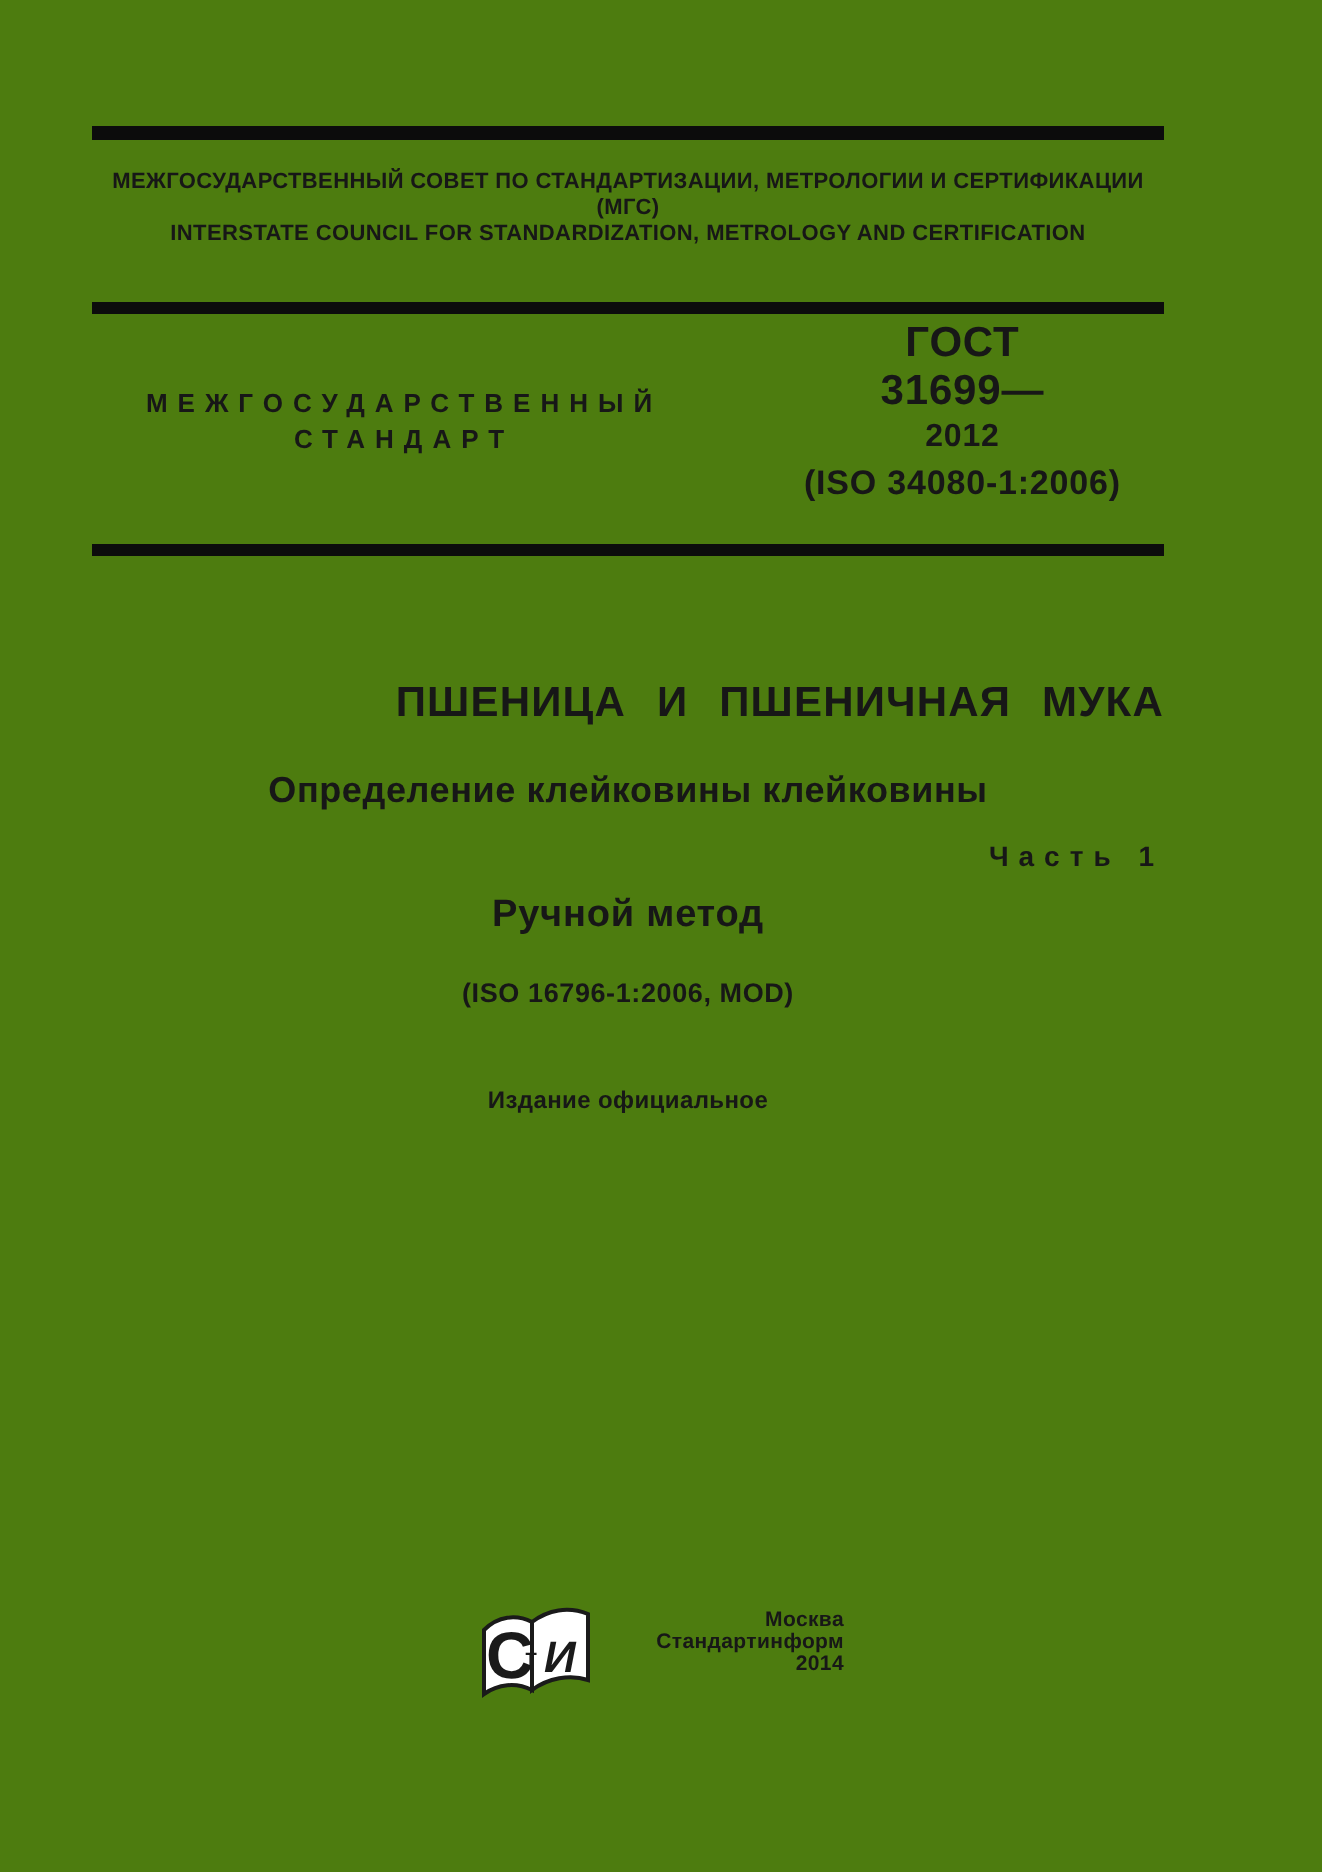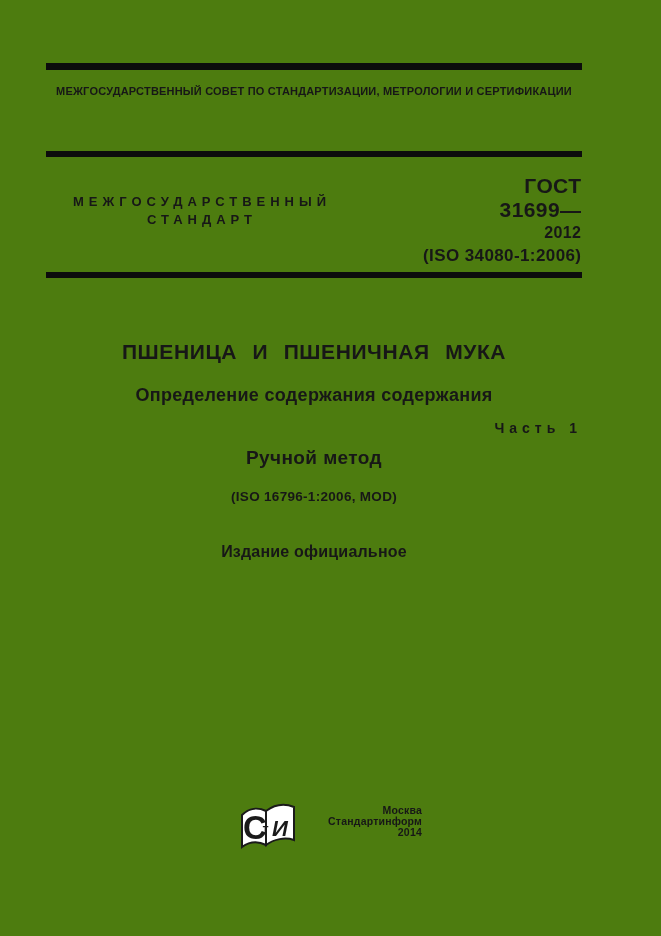--- a/index.html
+++ b/index.html
@@ -21,70 +21,72 @@
   .header{
     position:absolute;top:85px;left:46px;width:536px;
     text-align:center;font-size:11px;line-height:12.9px;letter-spacing:.2px;
   }
 
   .std-block{position:absolute;top:157px;left:46px;width:536px;height:115px;}
   .std-type{
     position:absolute;left:0;top:36px;width:312px;
     text-align:center;font-size:13px;line-height:18px;letter-spacing:5px;
   }
-  .std-designation{position:absolute;left:356px;top:17px;text-align:right;margin-left:21px;}
+  .std-designation{position:absolute;left:356px;top:3px;text-align:center;}
   .desig-big{font-size:21px;line-height:24px;letter-spacing:.4px;}
   .desig-year{font-size:16px;line-height:22px;letter-spacing:.4px;}
   .desig-iso{font-size:17px;line-height:24px;letter-spacing:.4px;}
 
   .centered{position:absolute;left:46px;width:536px;text-align:center;}
-  .title-main{top:340px;font-size:21px;letter-spacing:.6px;word-spacing:9px;}
+  .title-main{top:340px;font-size:21px;letter-spacing:.6px;word-spacing:9px;text-align:right;}
   .title-sub{top:385px;font-size:18px;letter-spacing:.3px;}
   .title-part{top:420px;font-size:14px;letter-spacing:5px;text-align:right;}
   .title-method{top:447px;font-size:19px;letter-spacing:.4px;}
   .title-iso{top:489px;font-size:13.5px;letter-spacing:.3px;}
-  .edition{top:543px;font-size:16px;letter-spacing:.2px;}
+  .edition{top:543px;font-size:12px;letter-spacing:.2px;}
 
   .footer{position:absolute;top:798px;left:0;width:661px;height:64px;}
   .logo{position:absolute;left:239px;top:3px;width:58px;height:52px;}
   .imprint{
     position:absolute;left:262px;top:7px;width:160px;
     text-align:right;font-size:10.5px;line-height:11px;letter-spacing:.2px;
   }
 </style>
 </head>
 <body>
 
 <div class="page">
 
   <div class="rule rule-1"></div>
 
   <div class="header">
     <div>МЕЖГОСУДАРСТВЕННЫЙ СОВЕТ ПО СТАНДАРТИЗАЦИИ, МЕТРОЛОГИИ И СЕРТИФИКАЦИИ</div>
+    <div>(МГС)</div>
+    <div>INTERSTATE COUNCIL FOR STANDARDIZATION, METROLOGY AND CERTIFICATION</div>
   </div>
 
   <div class="rule rule-2"></div>
 
   <div class="std-block">
     <div class="std-type">
       <div>МЕЖГОСУДАРСТВЕННЫЙ</div>
       <div>СТАНДАРТ</div>
     </div>
     <div class="std-designation">
       <div class="desig-big">ГОСТ</div>
       <div class="desig-big">31699—</div>
       <div class="desig-year">2012</div>
       <div class="desig-iso">(ISO 34080-1:2006)</div>
     </div>
   </div>
 
   <div class="rule rule-3"></div>
 
   <div class="centered title-main">ПШЕНИЦА И ПШЕНИЧНАЯ МУКА</div>
-  <div class="centered title-sub">Определение содержания содержания</div>
+  <div class="centered title-sub">Определение клейковины клейковины</div>
   <div class="centered title-part">Часть 1</div>
   <div class="centered title-method">Ручной метод</div>
   <div class="centered title-iso">(ISO 16796-1:2006, MOD)</div>
   <div class="centered edition">Издание официальное</div>
 
   <div class="footer">
     <svg class="logo" viewBox="0 0 58 52" xmlns="http://www.w3.org/2000/svg" aria-hidden="true">
       <path d="M3 14 C10 7, 19 6, 27 10 L27 44 C19 40, 10 41, 3 46 Z" fill="#ffffff" stroke="#1a1a1a" stroke-width="2"></path>
       <path d="M27 10 C35 4, 45 2, 55 6 L55 39 C46 36, 35 38, 27 44 Z" fill="#ffffff" stroke="#1a1a1a" stroke-width="2"></path>
       <text x="4" y="38" font-family="Liberation Sans, DejaVu Sans, sans-serif" font-size="33" font-weight="bold" fill="#1a1a1a">С</text>

